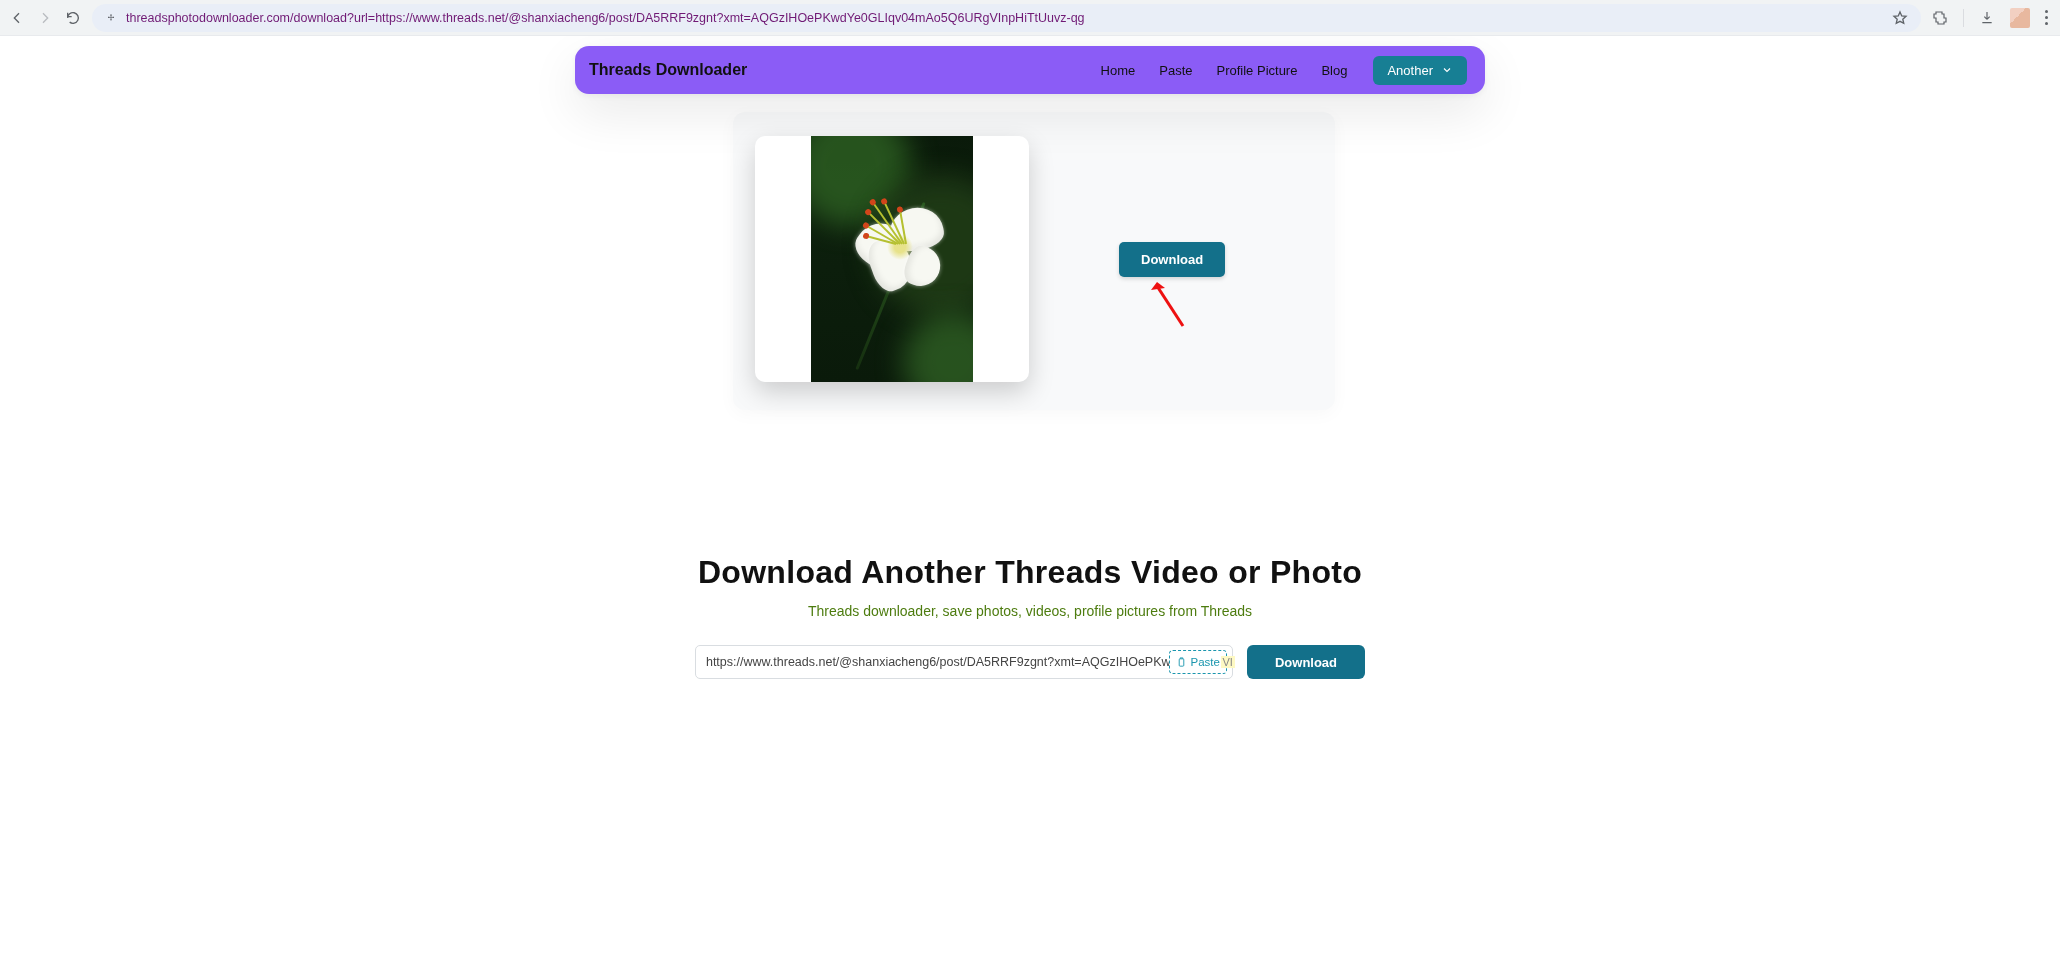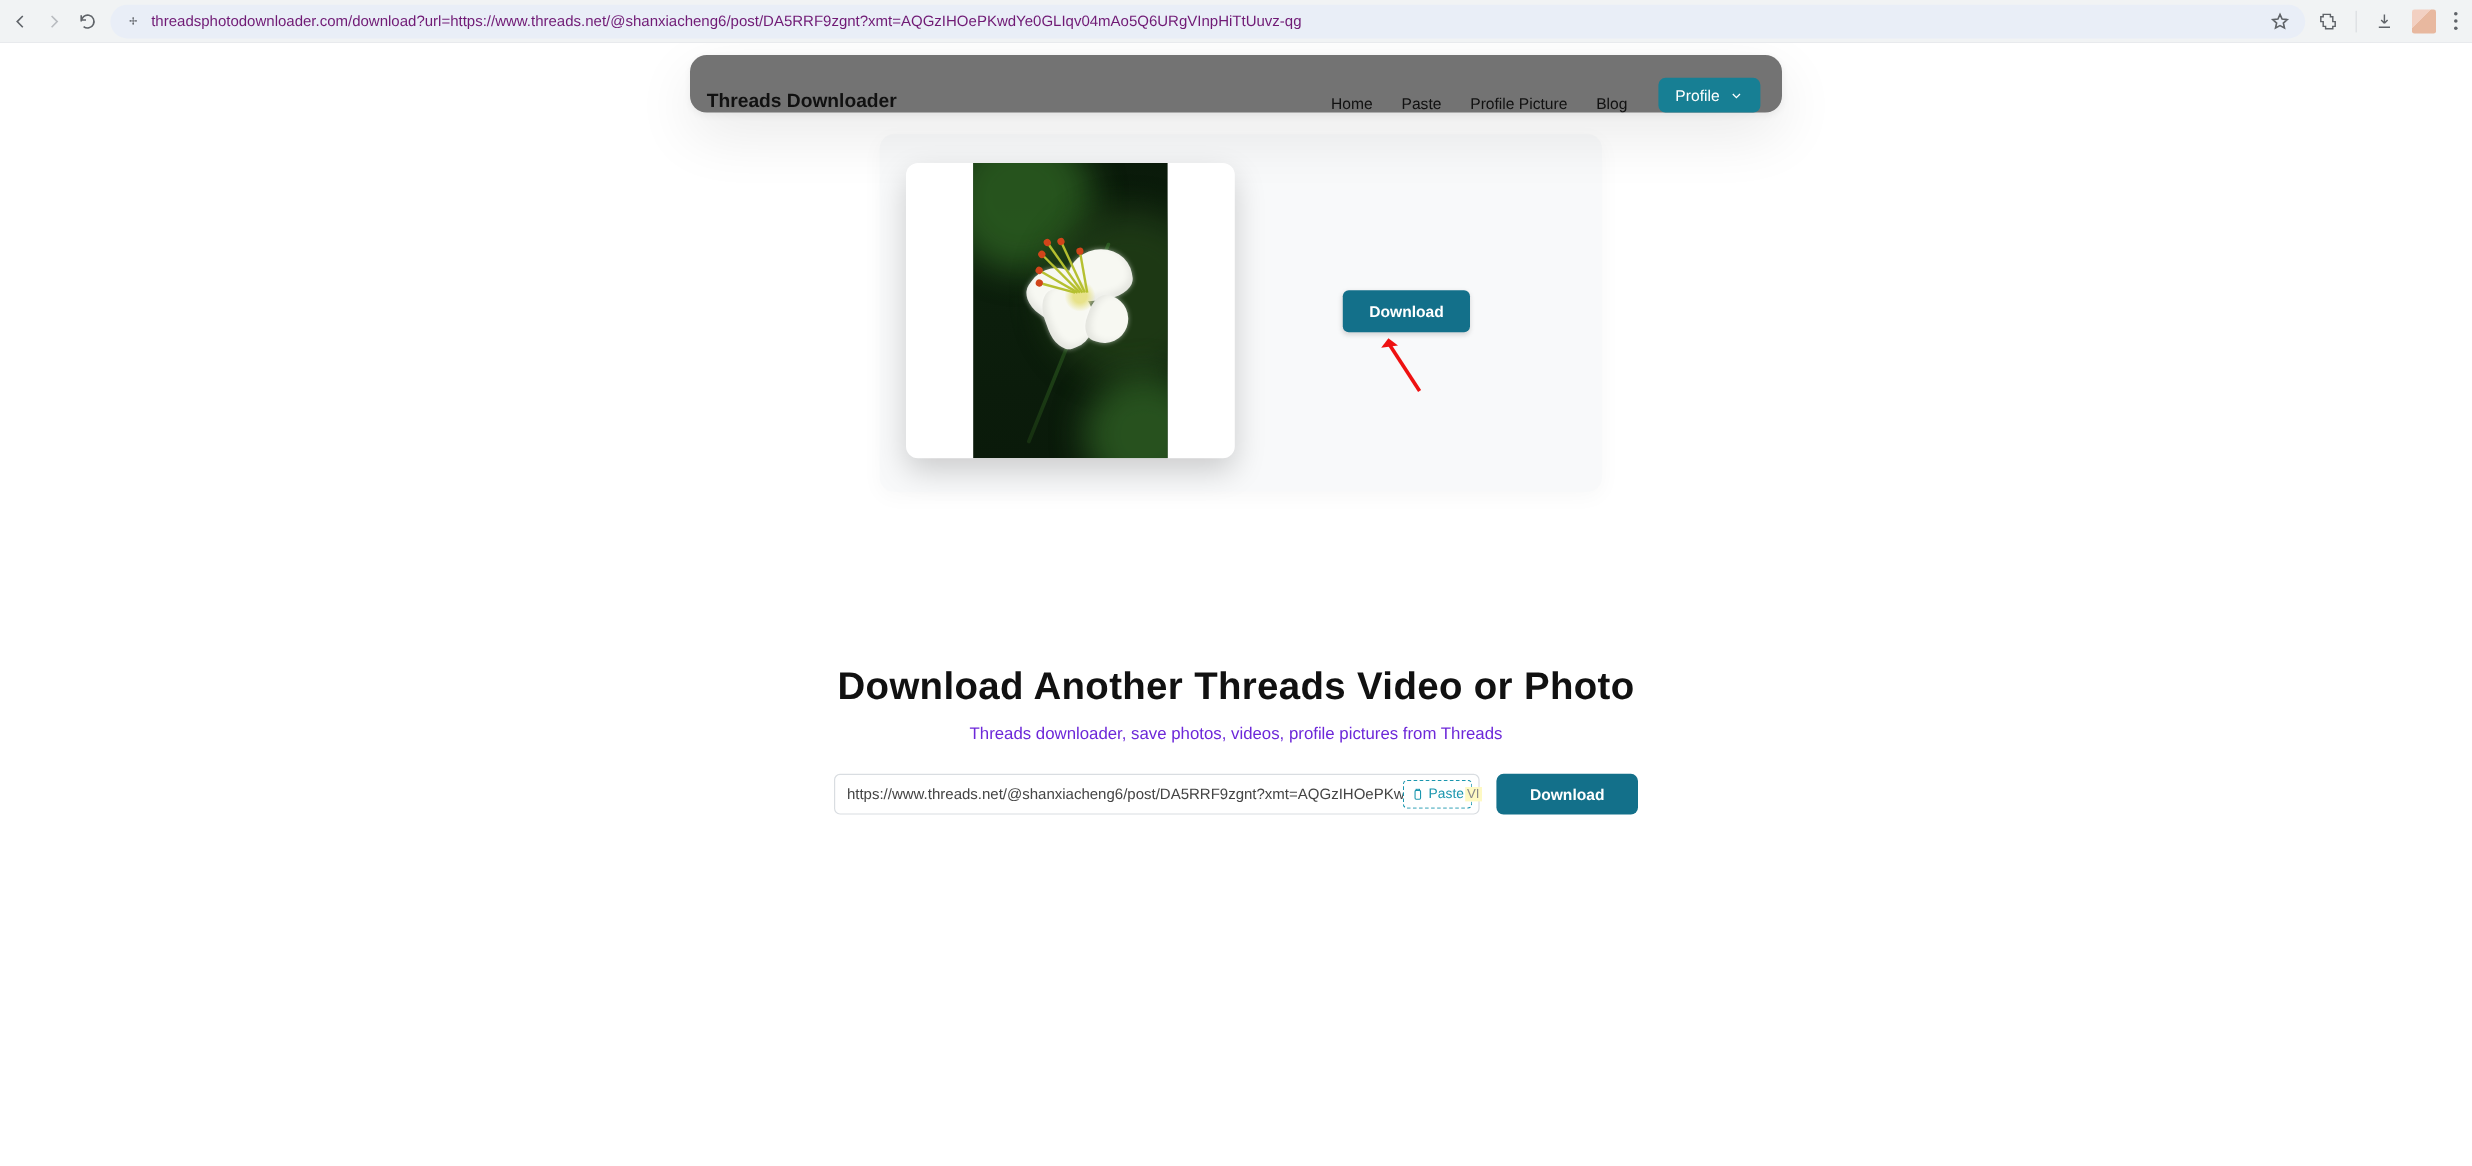--- a/index.html
+++ b/index.html
@@ -72,26 +72,26 @@
   }
 
   
   .nav-wrap {
     padding-top: 10px;
     display: flex;
     justify-content: center;
   }
   .navbar {
     width: 910px;
-    background: #737373;
+    background: #8b5cf6;
     border-radius: 14px;
     box-shadow: 0 18px 50px rgba(0,0,0,0.09), 0 2px 6px rgba(0,0,0,0.05);
     height: 48px;
     display: flex;
-    align-items: flex-end;
+    align-items: center;
     padding: 0 18px 0 14px;
   }
   .brand {
     font-weight: 600;
     font-size: 16px;
     color: #111;
   }
   .nav-spacer { flex: 1; }
   .nav-links { display: flex; gap: 24px; align-items: center; }
   .nav-link { font-size: 13px; color: #111; cursor: pointer; }
@@ -207,21 +207,21 @@
   }
   .section2 h2 {
     font-size: 32px;
     font-weight: 700;
     color: #111;
     letter-spacing: .3px;
   }
   .section2 p.sub {
     margin-top: 12px;
     font-size: 14px;
-    color: #6d28d9;
+    color: #4d7c0f;
   }
   .input-row {
     margin-top: 26px;
     display: flex;
     justify-content: center;
     gap: 14px;
   }
   .url-input-wrap {
     position: relative;
     width: 538px;
@@ -335,21 +335,21 @@
     <div class="navbar">
       <div class="brand">Threads Downloader</div>
       <div class="nav-spacer"></div>
       <div class="nav-links">
         <span class="nav-link">Home</span>
         <span class="nav-link">Paste</span>
         <span class="nav-link">Profile Picture</span>
         <span class="nav-link">Blog</span>
       </div>
       <div class="lang-btn">
-        <span>Profile</span>
+        <span>Another</span>
         <svg viewBox="0 0 24 24">
             <path d="M6 9l6 6 6-6"></path>
           </svg>
       </div>
     </div>
   </div>
 
   <div class="content">
 
 

